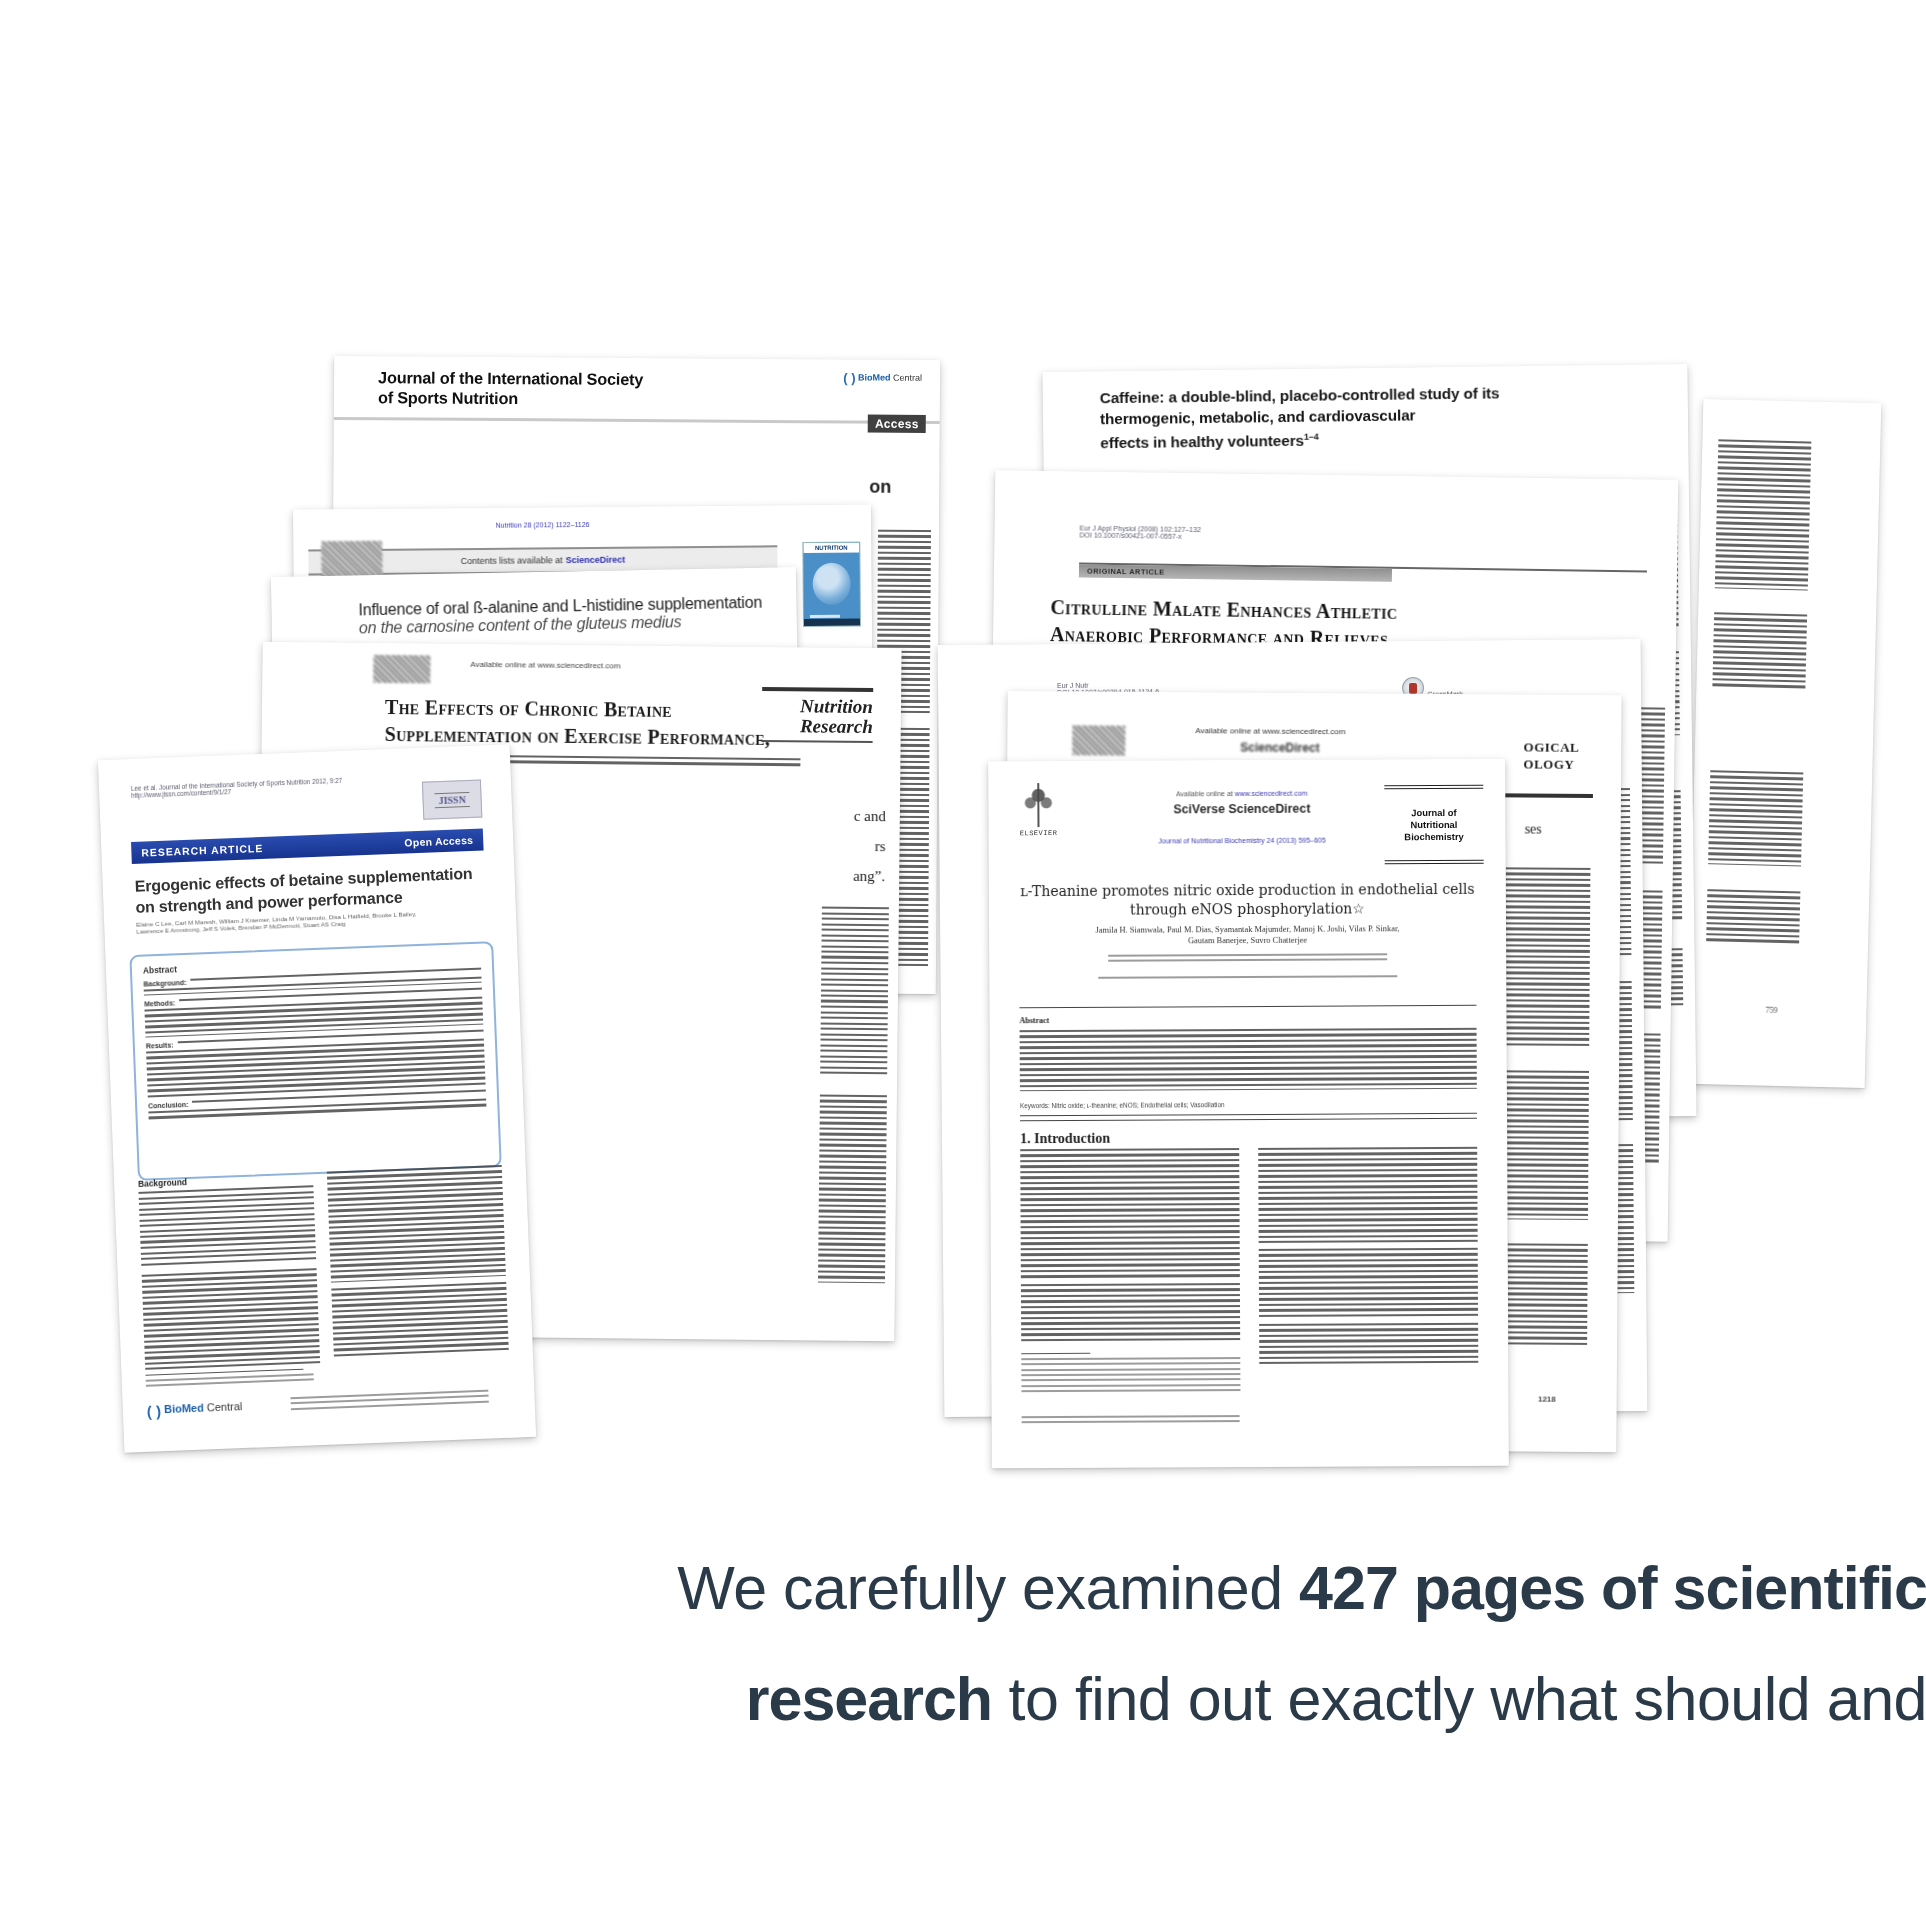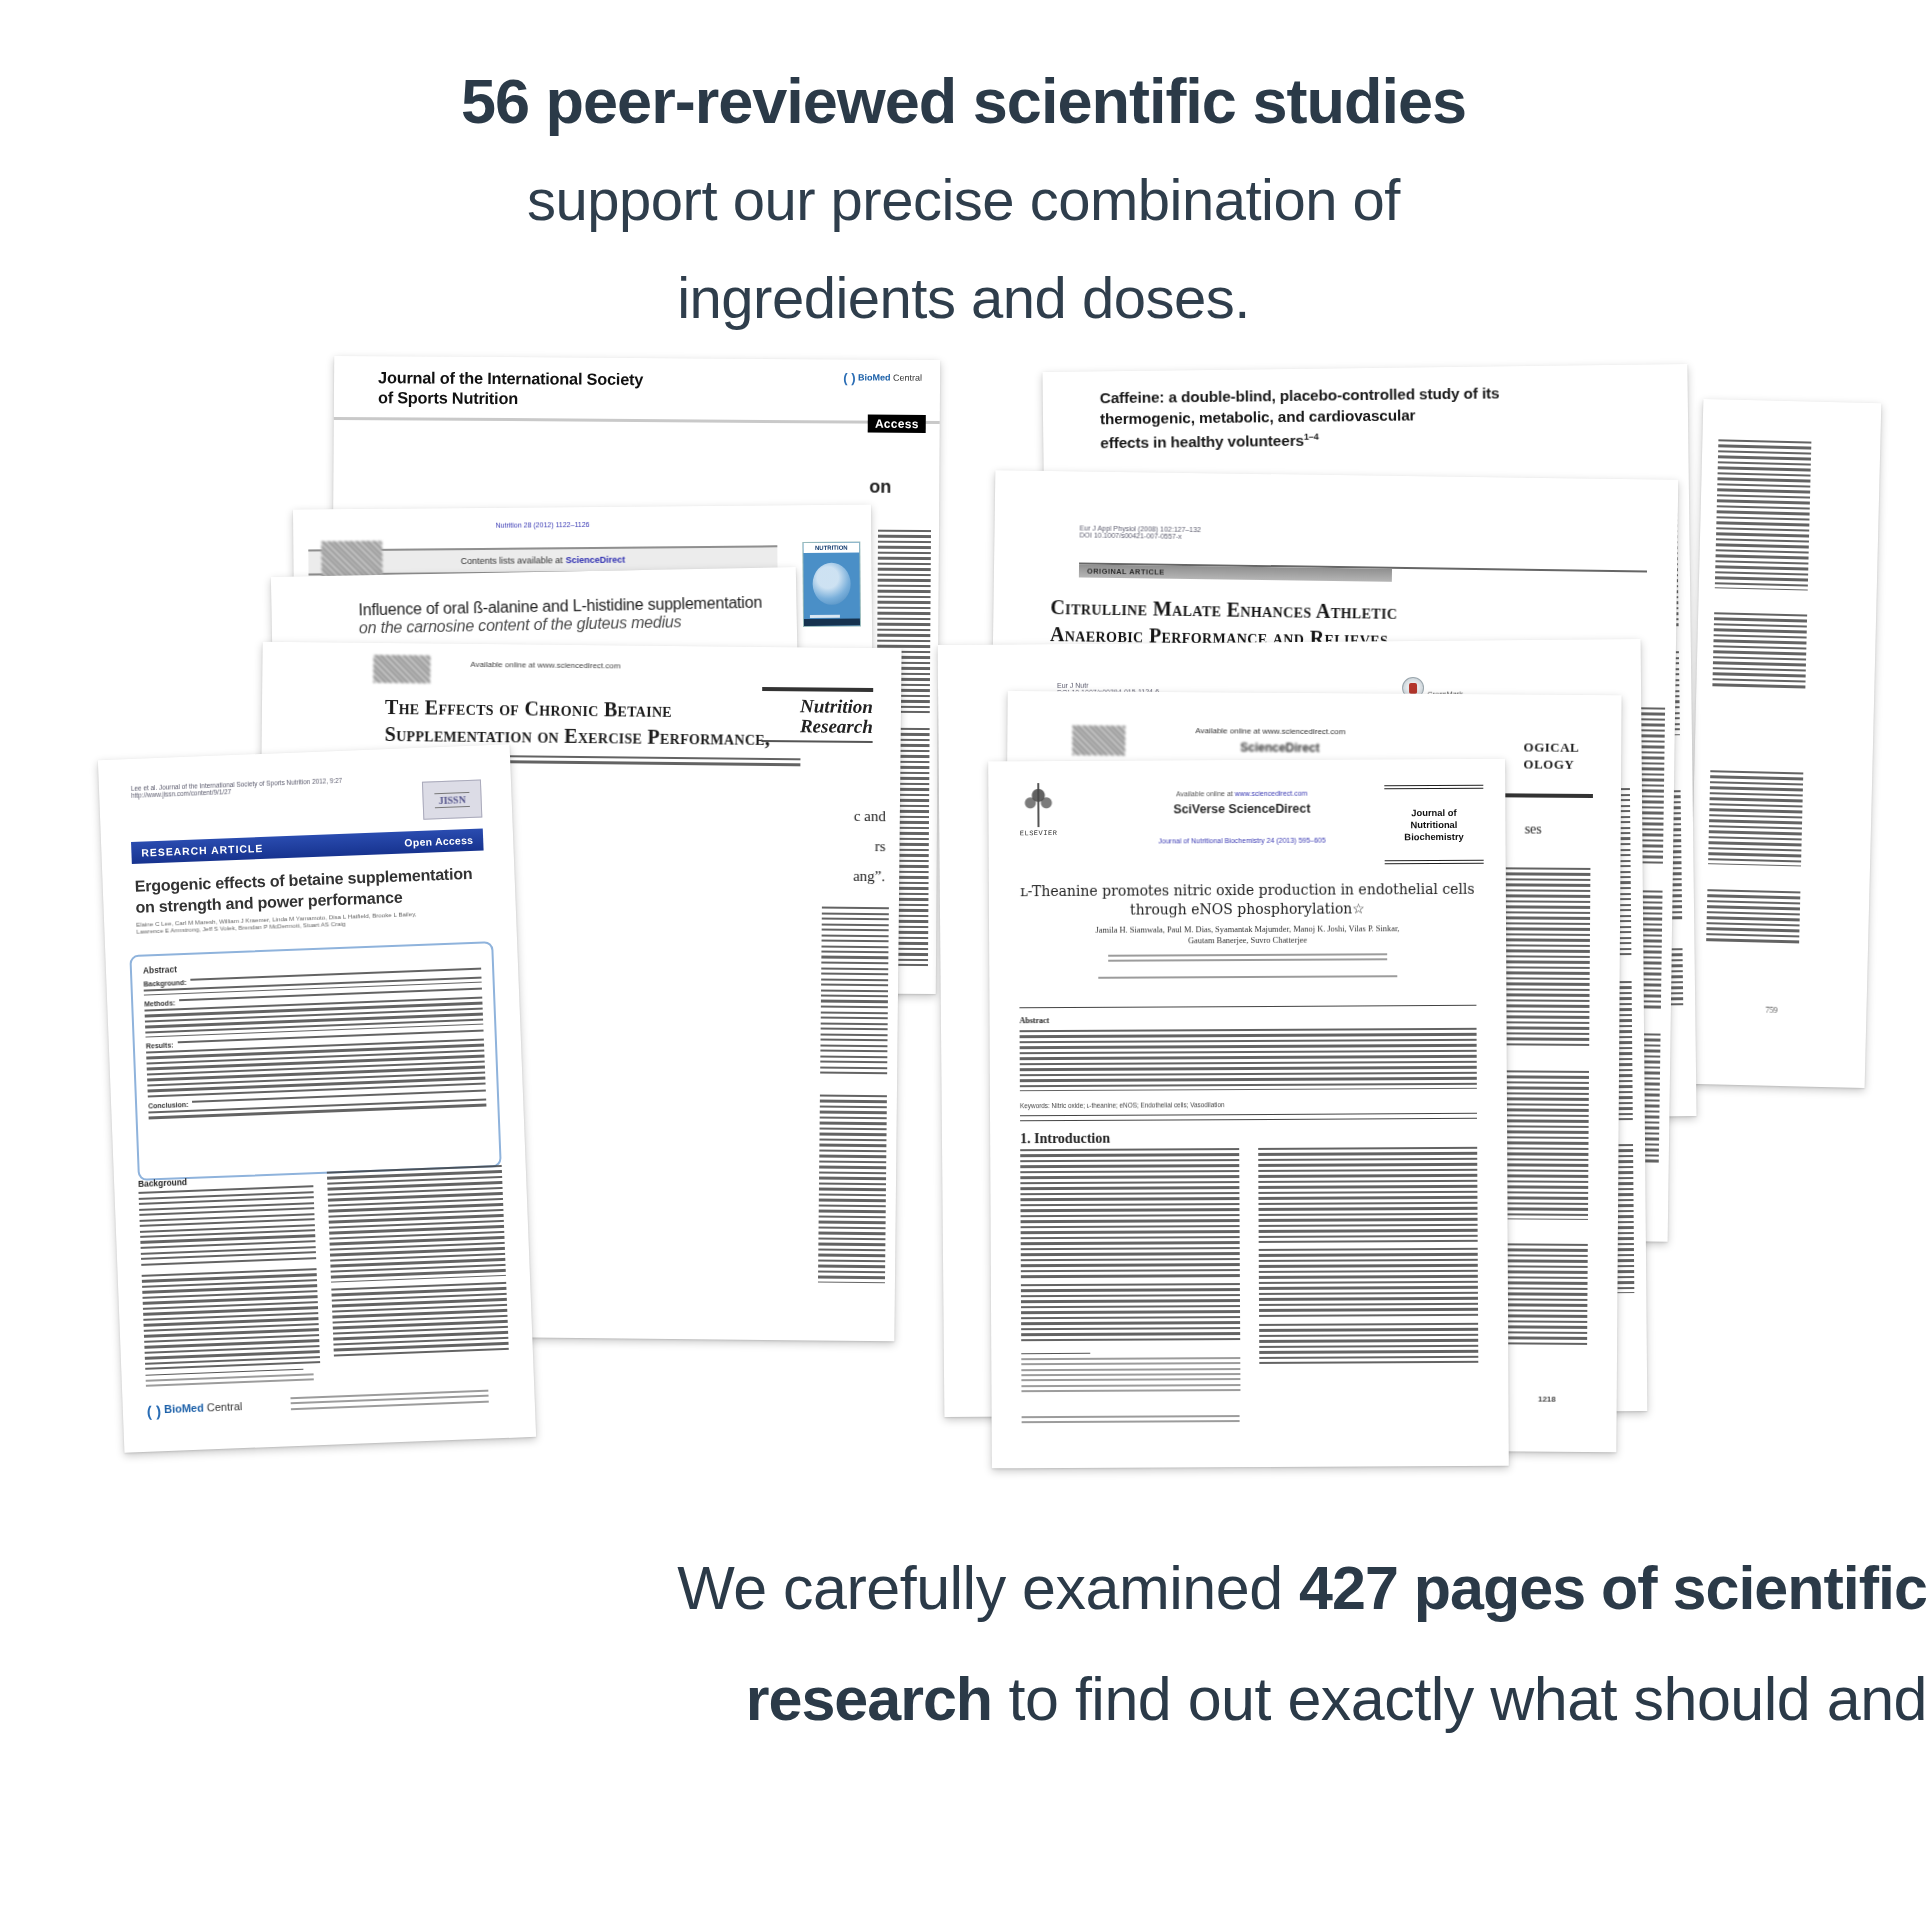--- a/index.html
+++ b/index.html
@@ -22,21 +22,21 @@
   .logoblur{background-image:repeating-linear-gradient(45deg,#8a8a8a 0 2px,#d6d6d6 2px 4px);filter:blur(0.8px);}
   .tiny{font-size:7px;color:#5c5c6e;filter:blur(0.3px);white-space:nowrap;}
   .blue{color:#3b3bb4;}
   
   .jissn-head{display:flex;justify-content:space-between;align-items:flex-start;
               padding:11px 18px 9px 44px;border-bottom:3px solid #c9c9c9;}
   .jissn-head .jt{font-size:16.3px;font-weight:700;color:#111;line-height:1.25;letter-spacing:-0.2px;}
   .bm{white-space:nowrap;font-size:9px;}
   .bm .p{color:#2a6db5;font-weight:700;font-size:13px;vertical-align:middle;}
   .bm .b1{color:#1a5fa8;font-weight:700;} .bm .b2{color:#333;}
-  .badge{position:absolute;background:#000000;color:#fff;font-weight:700;font-size:12px;
+  .badge{position:absolute;background:#404040;color:#fff;font-weight:700;font-size:12px;
          padding:2px 7px;letter-spacing:0.3px;}
   
   .sdban{position:absolute;background:#ececec;border-top:2px solid #8f8f8f;border-bottom:2px solid #8f8f8f;
          height:22px;display:flex;align-items:center;justify-content:center;font-size:9px;color:#333;}
   .sdban .lk{color:#2b2bb0;font-weight:700;margin-left:3px;}
   
   .cover{position:absolute;width:56px;height:83px;background:#4a8fc7;box-shadow:0 0 0 1px #9bb;overflow:hidden;}
   .cover .ct{background:#fff;color:#123a6e;font-weight:700;font-size:6px;text-align:center;padding:2px 0;}
   .cover .globe{position:absolute;left:9px;top:20px;width:38px;height:42px;border-radius:50%;
                 background:radial-gradient(circle at 40% 35%,#dcebf7 0 30%,#7fb3dd 60%,#3f7fb5 100%);opacity:.9;}
@@ -78,25 +78,20 @@
       radial-gradient(circle at 70% 45%,rgba(90,90,90,.8) 0 5px,transparent 6px),
       linear-gradient(to right,transparent 47%,#555 47% 53%,transparent 53%);
       filter:blur(0.7px);}
   .elstree .et{font-family:Liberation Mono, monospace;font-size:7px;letter-spacing:0.5px;color:#333;margin-top:2px;}
 </style>
 </head>
 <body>
 
 <div class="canvas">
 
-  <div class="headline">
-    <div class="h1">56 peer-reviewed scientific studies</div>
-    <div class="h2">support our precise combination of</div>
-    <div class="h2">ingredients and doses.</div>
-  </div>
 
   <div class="sheet" style="left:332px;top:358px;width:606px;height:634px;transform:rotate(.4deg);z-index:1;">
     <div class="jissn-head">
       <div class="jt">
         <div>Journal of the International Society</div>
         <div>of Sports Nutrition</div>
       </div>
       <div class="bm">
         <span class="p">( )</span>
         <span class="b1">BioMed</span><span class="b2"> Central</span>

